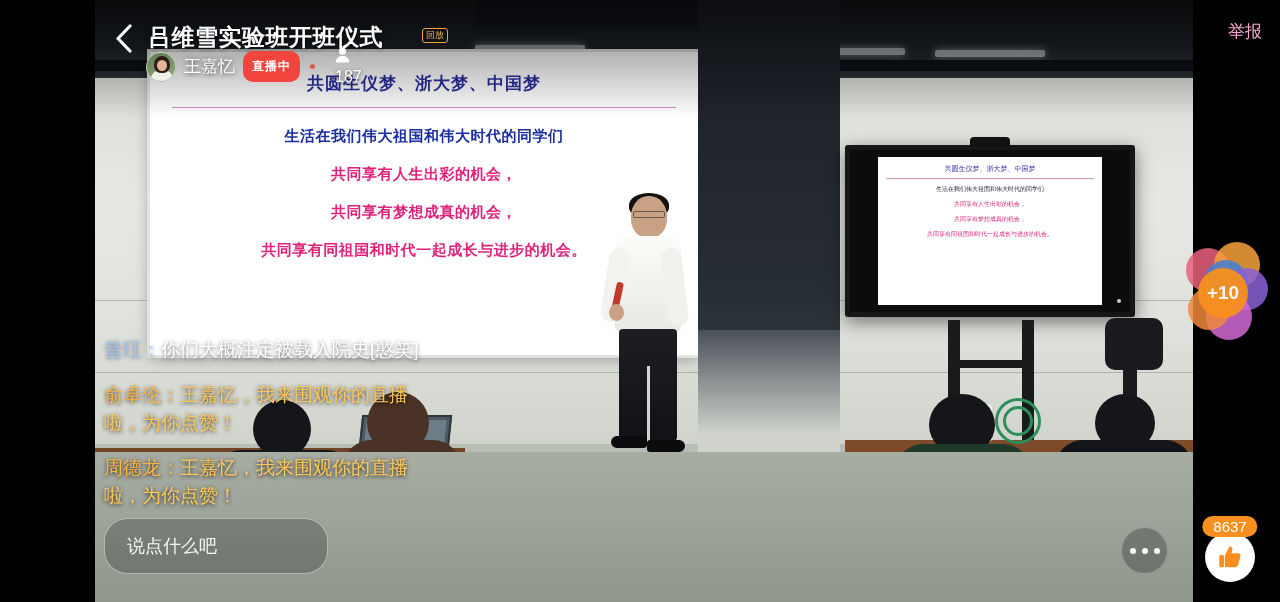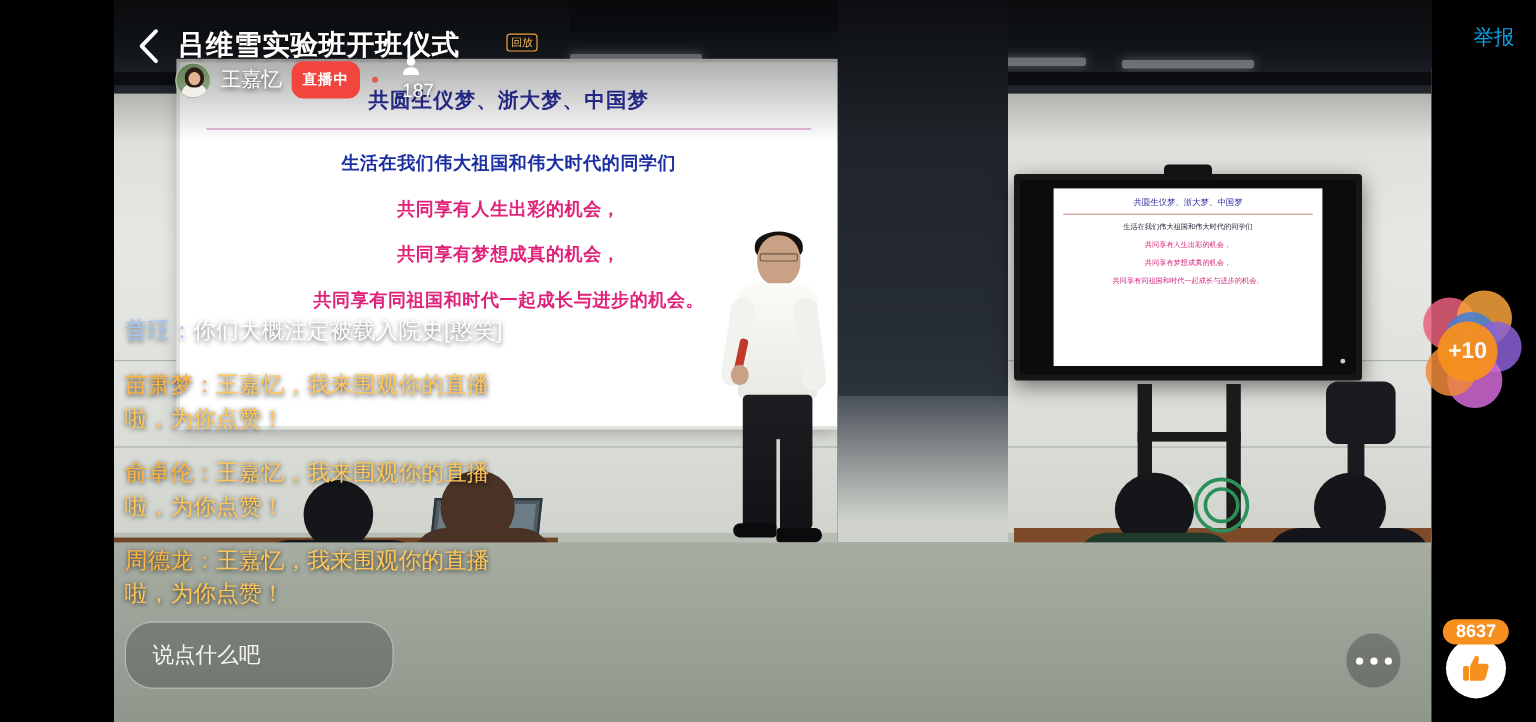--- a/index.html
+++ b/index.html
@@ -138,21 +138,21 @@
   .avatar .abody{ position:absolute; left:4px; bottom:0; width:22px; height:11px;
     background:#f2f0ea; border-radius:9px 9px 0 0; }
   .sname{ color:#fff; font-size:17px; font-weight:500; text-shadow:0 1px 4px rgba(0,0,0,.7); }
   .livebadge{ background:#f2453d; color:#fff; font-size:12px; font-weight:600;
     padding:7px 9px; border-radius:10px; letter-spacing:1px; }
   .dot{ width:5px; height:5px; border-radius:50%; background:#e05a4a; margin:0 2px; }
   .viewers{ display:flex; gap:5px; color:#fff; font-size:16px;
     text-shadow:0 1px 4px rgba(0,0,0,.7); margin-left:10px;flex-direction:column; }
   .viewers svg{ display:block; }
 
-  .report{ position:absolute; right:18px; top:20px; color:#0ea5e9; font-size:17px;
+  .report{ position:absolute; right:18px; top:20px; color:#f9a8d4; font-size:17px;
     text-shadow:0 1px 4px rgba(0,0,0,.7); cursor:pointer; }
 
   
   .chat{ position:absolute; left:60px; bottom:92px; width:340px;
     display:flex; flex-direction:column; justify-content:flex-end; gap:17px;
     max-height:260px; }
   .msg{ font-size:19px; line-height:28px; font-weight:500;
     text-shadow:0 1px 4px rgba(0,0,0,.85); word-break:break-all; }
   .msg .nm{ color:#ffb43f; }
   .msg .tx{ color:#ffc75a; }
@@ -168,21 +168,21 @@
 
   .morebtn{ position:absolute; right:112px; bottom:28px; width:47px; height:47px;
     border-radius:50%; border:1px solid rgba(255,255,255,.25);
     background:rgba(0,0,0,.25); display:flex; align-items:center; justify-content:center;
     gap:6px; cursor:pointer; }
   .morebtn i{ width:6px; height:6px; border-radius:50%; background:#fff; display:block; }
 
   
   .likewrap{ position:absolute; right:20px; bottom:22px; width:60px; height:64px; cursor:pointer; }
   .likecount{ position:absolute; left:50%; transform:translateX(-50%); top:0;
-    background:#f7901e; color:#fff; font-size:15px; font-weight:700;
+    background:#f7901e; color:#fff; font-size:15px; font-weight:400;
     padding:2px 11px; border-radius:11px; z-index:2; white-space:nowrap; }
   .likecircle{ position:absolute; left:5px; top:16px; width:50px; height:50px;
     background:#fff; border-radius:50%; display:flex; align-items:center; justify-content:center; }
   .likecircle svg{ display:block; }
 
   
   .bubbles{ position:absolute; right:16px; bottom:268px; width:80px; height:92px; }
   .bub{ position:absolute; border-radius:50%; opacity:.85; display:flex;
     align-items:center; justify-content:center; }
   .plus10{ position:absolute; left:14px; top:26px; width:50px; height:50px;
@@ -323,23 +323,20 @@
       </div>
     </div>
 
     <div class="report">举报</div>
 
     <div class="chat">
       <div class="msg sys faded">
         <span class="nm">昔玨</span><span class="nm">：</span><span>你们大概注定被载入院史[憨笑]</span>
       </div>
       <div class="msg">
-        <span class="nm">苗萧梦</span><span class="nm">：</span><span class="tx">王嘉忆，我来围观你的直播啦，为你点赞！</span>
-      </div>
-      <div class="msg">
         <span class="nm">俞卓伦</span><span class="nm">：</span><span class="tx">王嘉忆，我来围观你的直播啦，为你点赞！</span>
       </div>
       <div class="msg">
         <span class="nm">周德龙</span><span class="nm">：</span><span class="tx">王嘉忆，我来围观你的直播啦，为你点赞！</span>
       </div>
     </div>
 
     <div class="inputbar">说点什么吧</div>
 
     <div class="morebtn">

